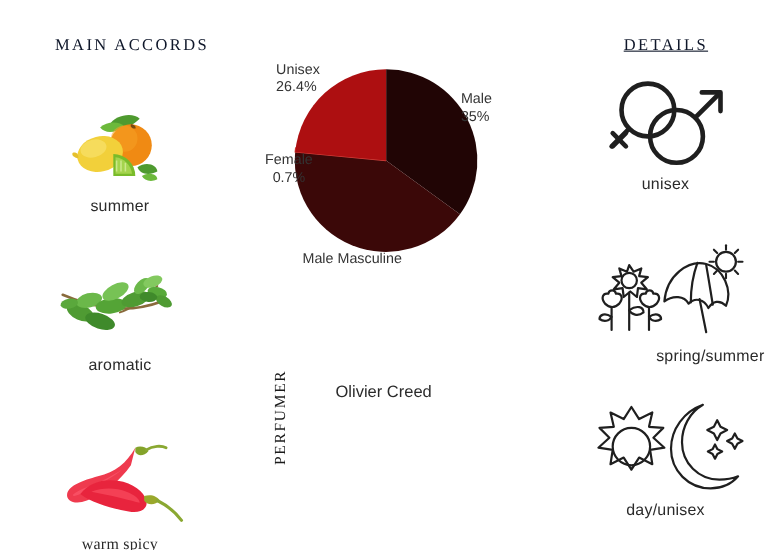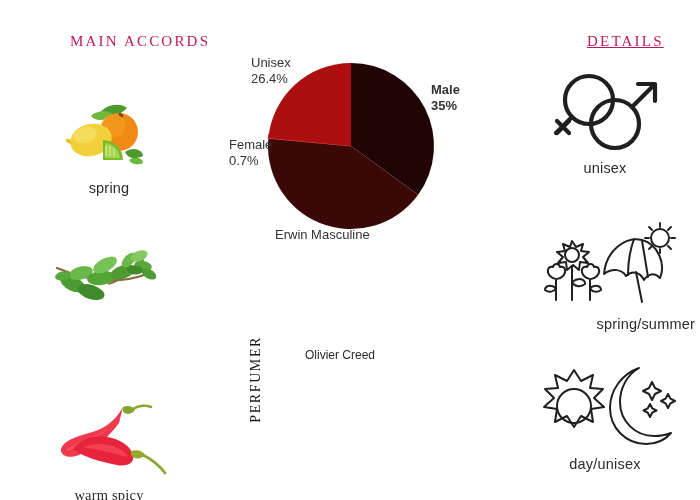--- a/index.html
+++ b/index.html
@@ -21,23 +21,22 @@
     width: 700px;
     height: 500px;
   }
 
   
   .section-heading {
     position: absolute;
     font-family: "Liberation Serif", "DejaVu Serif", serif;
     font-size: 15px;
     letter-spacing: 2.2px;
-    color: #be185d;
+    color: #0f172a;
     white-space: nowrap;
-    margin-left: 20px;
   }
   #heading-accords { left: 50px;  top: 33px; }
   #heading-details { left: 567px; top: 33px; text-decoration: underline; }
 
   
   .accord-item {
     position: absolute;
     width: 170px;
     text-align: center;
     left: 24px;
@@ -91,22 +90,22 @@
   }
   .pie-label {
     position: absolute;
     font-size: 13px;
     color: #333333;
     line-height: 1.25;
     white-space: nowrap;
   }
   .pie-label .pct { display: block; }
   #pie-label-unisex { left: 26px;  top: 10px;  text-align: left; }
-  #pie-label-male   { left: 206px; top: 37px;  text-align: left; font-weight: bold; }
-  #pie-label-female { left: 4px;   top: 92px;  text-align: left; }
+  #pie-label-male   { left: 194px; top: 37px;  text-align: left; }
+  #pie-label-female { left: 16px;   top: 92px;  text-align: center; }
   #pie-label-moremasc { left: 50px; top: 182px; text-align: left; }
 
   
   #perfumer-block {
     position: absolute;
     left: 240px;
     top: 330px;
     width: 230px;
     height: 95px;
   }
@@ -118,21 +117,21 @@
     font-size: 14px;
     letter-spacing: 1.6px;
     color: #1a1a1a;
     writing-mode: vertical-rl;
     transform: rotate(180deg);
     white-space: nowrap;
   }
   .perfumer-name {
     position: absolute;
     left: 65px;
-    font-size: 12px;
+    font-size: 15px;
     color: #2b2b2b;
     white-space: nowrap;
   }
   #perfumer-name-0 { top: 18px; }
   #perfumer-name-1 { top: 58px; }
 
   svg { display: block; overflow: visible; }
 </style>
 </head>
 <body>
@@ -159,21 +158,21 @@
         <path d="M32 48 c-4 -1 -6 -3 -5 -5 c3 -1 6 1 5 5z" fill="#e5c02c"></path>
 
         <path d="M64 44 A20 20 0 0 1 84 64 L64 64 Z" fill="#79bb2a"></path>
         <path d="M66 47 A17 17 0 0 1 81 62 L66 62 Z" fill="#a4d44d"></path>
         <path d="M67 50 L67 60 M71 50 L71 60 M75 52 L75 60" stroke="#cbe88a" stroke-width="1.4"></path>
 
         <path d="M86 56 C94 50, 104 54, 104 60 C96 64, 88 62, 86 56 Z" fill="#4e9a2f"></path>
         <path d="M90 64 C96 60, 104 62, 104 67 C98 70, 92 68, 90 64 Z" fill="#6cb93b"></path>
       </svg>
     </div>
-    <div class="accord-label">spring</div>
+    <div class="accord-label">summer</div>
   </div>
 
   <div class="accord-item" id="accord-1">
     <div class="accord-art">
       <svg width="140" height="80" viewBox="0 0 140 80">
 
         <path d="M18 28 C46 40, 76 46, 108 34" stroke="#8a6a3c" stroke-width="2.4" fill="none" stroke-linecap="round"></path>
         <path d="M70 44 C82 40, 94 30, 104 20" stroke="#8a6a3c" stroke-width="1.8" fill="none" stroke-linecap="round"></path>
 
         <ellipse cx="34" cy="44" rx="13" ry="7" fill="#4f9b33" transform="rotate(24 34 44)"></ellipse>
@@ -184,20 +183,21 @@
         <ellipse cx="84" cy="32" rx="13" ry="6.5" fill="#4f9b33" transform="rotate(-18 84 32)"></ellipse>
 
         <ellipse cx="90" cy="20" rx="9" ry="5" fill="#6bb84a" transform="rotate(-46 90 20)"></ellipse>
         <ellipse cx="100" cy="16" rx="9" ry="5" fill="#83c95f" transform="rotate(-20 100 16)"></ellipse>
         <ellipse cx="104" cy="26" rx="9" ry="5" fill="#58a93a" transform="rotate(12 104 26)"></ellipse>
         <ellipse cx="110" cy="34" rx="8" ry="4.5" fill="#4f9b33" transform="rotate(30 110 34)"></ellipse>
         <ellipse cx="96" cy="30" rx="8" ry="4.5" fill="#3f8a2b" transform="rotate(4 96 30)"></ellipse>
         <ellipse cx="24" cy="36" rx="8" ry="4.5" fill="#5aa83c" transform="rotate(-10 24 36)"></ellipse>
       </svg>
     </div>
+    <div class="accord-label">aromatic</div>
   </div>
 
   <div class="accord-item" id="accord-2">
     <div class="accord-art">
       <svg width="140" height="80" viewBox="0 0 140 80">
 
         <path d="M84 4 C76 18, 66 26, 50 30 C36 34, 24 38, 22 46 C21 53, 30 56, 40 52 C56 46, 70 34, 80 20 Z" fill="#ef3a4e"></path>
         <path d="M72 24 C62 32, 50 38, 38 44 C32 47, 28 49, 27 47 C32 42, 46 38, 58 32 Z" fill="#ff6174" opacity=".55"></path>
 
         <path d="M84 4 C88 2, 94 3, 96 7 C92 12, 86 12, 84 8 Z" fill="#84a32a"></path>
@@ -237,21 +237,21 @@
       <span>Male</span>
       <span class="pct">35%</span>
     </div>
 
     <div class="pie-label" id="pie-label-female">
       <span>Female</span>
       <span class="pct">0.7%</span>
     </div>
 
     <div class="pie-label" id="pie-label-moremasc">
-      <span>Erwin Masculine</span>
+      <span>Male Masculine</span>
     </div>
   </div>
 
   <div id="perfumer-block">
     <div id="perfumer-vertical-label">PERFUMER</div>
     <div class="perfumer-name" id="perfumer-name-0">Olivier Creed</div>
   </div>
 
   <div class="detail-item" id="detail-0">
     <div class="detail-art">

